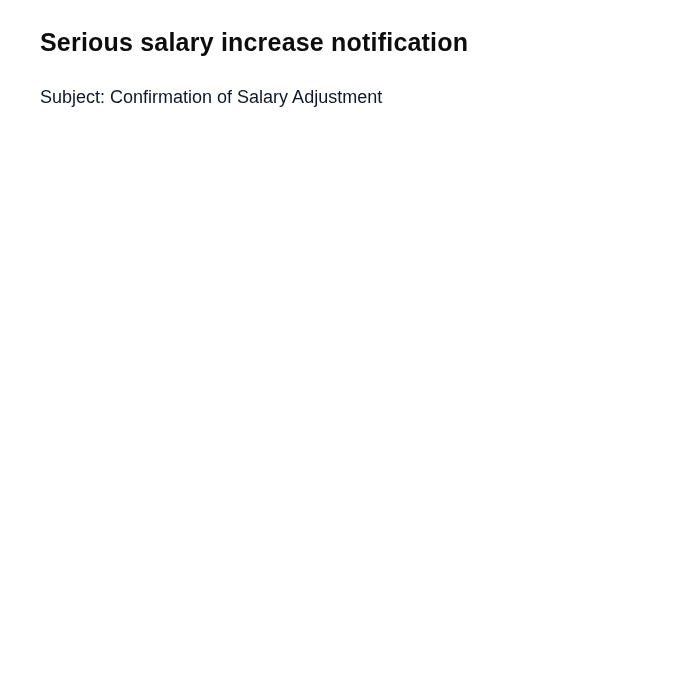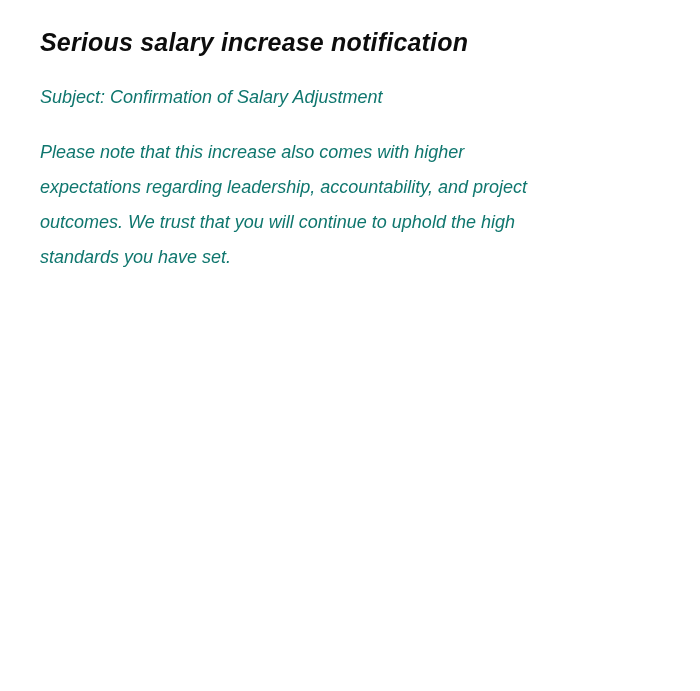--- a/index.html
+++ b/index.html
@@ -11,48 +11,43 @@
     width: 700px;
     height: 691px;
     font-family: "Liberation Sans", sans-serif;
     color: #1f1f1f;
     overflow: hidden;
   }
   .doc {
     box-sizing: border-box;
     width: 700px;
     padding: 27px 40px 0 40px;
-    font-style: italic;
   }
   .doc-title {
     font-size: 25px;
     line-height: 30px;
     font-weight: 700;
     color: #0d0d0d;
     margin: 0 0 23px 0;
     letter-spacing: 0.2px;
   }
   .para {
     font-size: 18px;
     line-height: 35px;
     margin: 8px 0 20px 0;
     white-space: pre-line;
-    color: #0f766e;
+    color: #0f172a;
   }
 </style>
 </head>
 <body>
 
 <div class="doc">
   <h1 class="doc-title">Serious salary increase notification</h1>
 
   <p class="para">Subject: Confirmation of Salary Adjustment</p>
 
 
 
-  <p class="para">Please note that this increase also comes with higher
-expectations regarding leadership, accountability, and project
-outcomes. We trust that you will continue to uphold the high
-standards you have set.</p>
 
 
 
 </div>
 
 </body></html>

